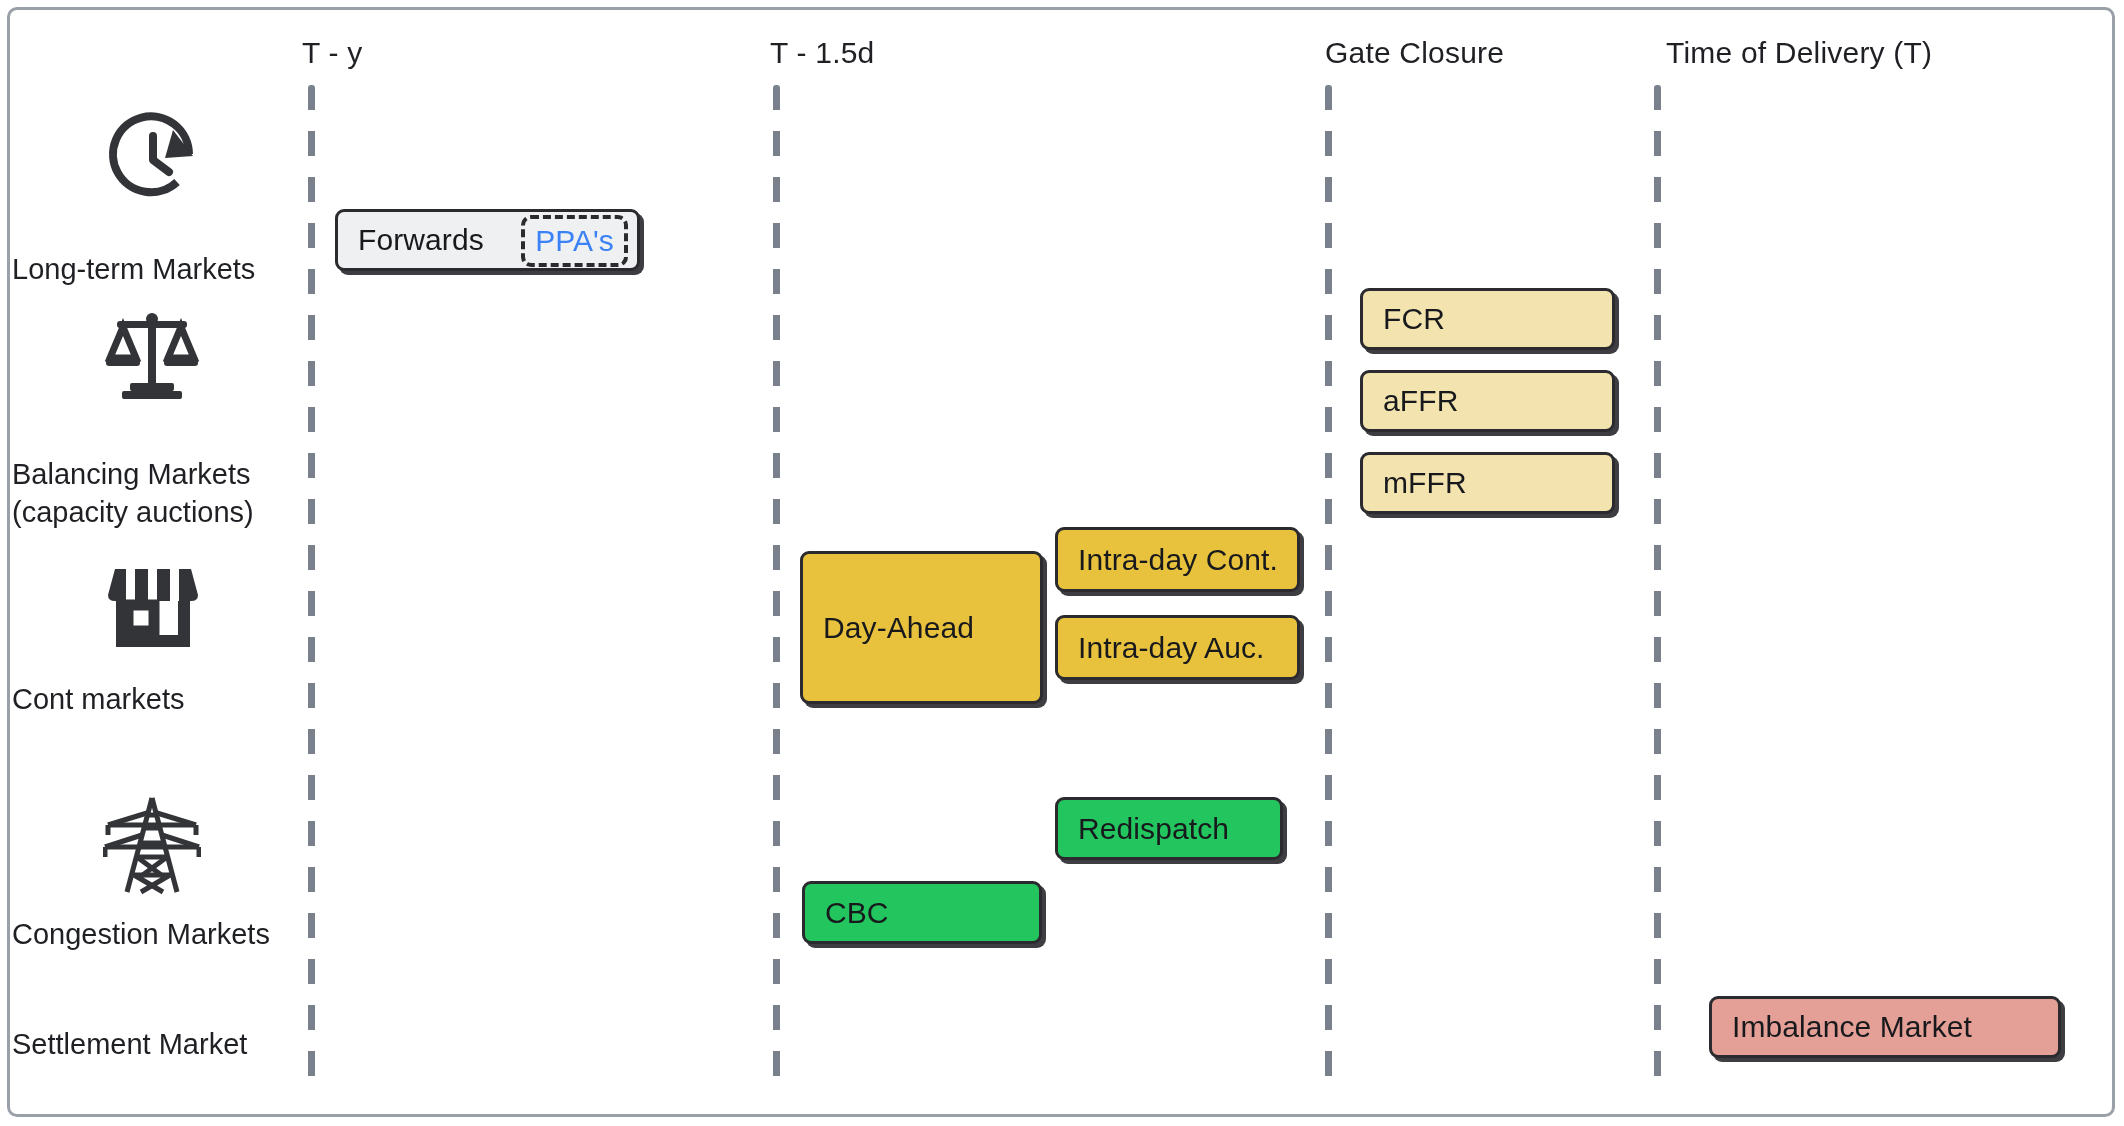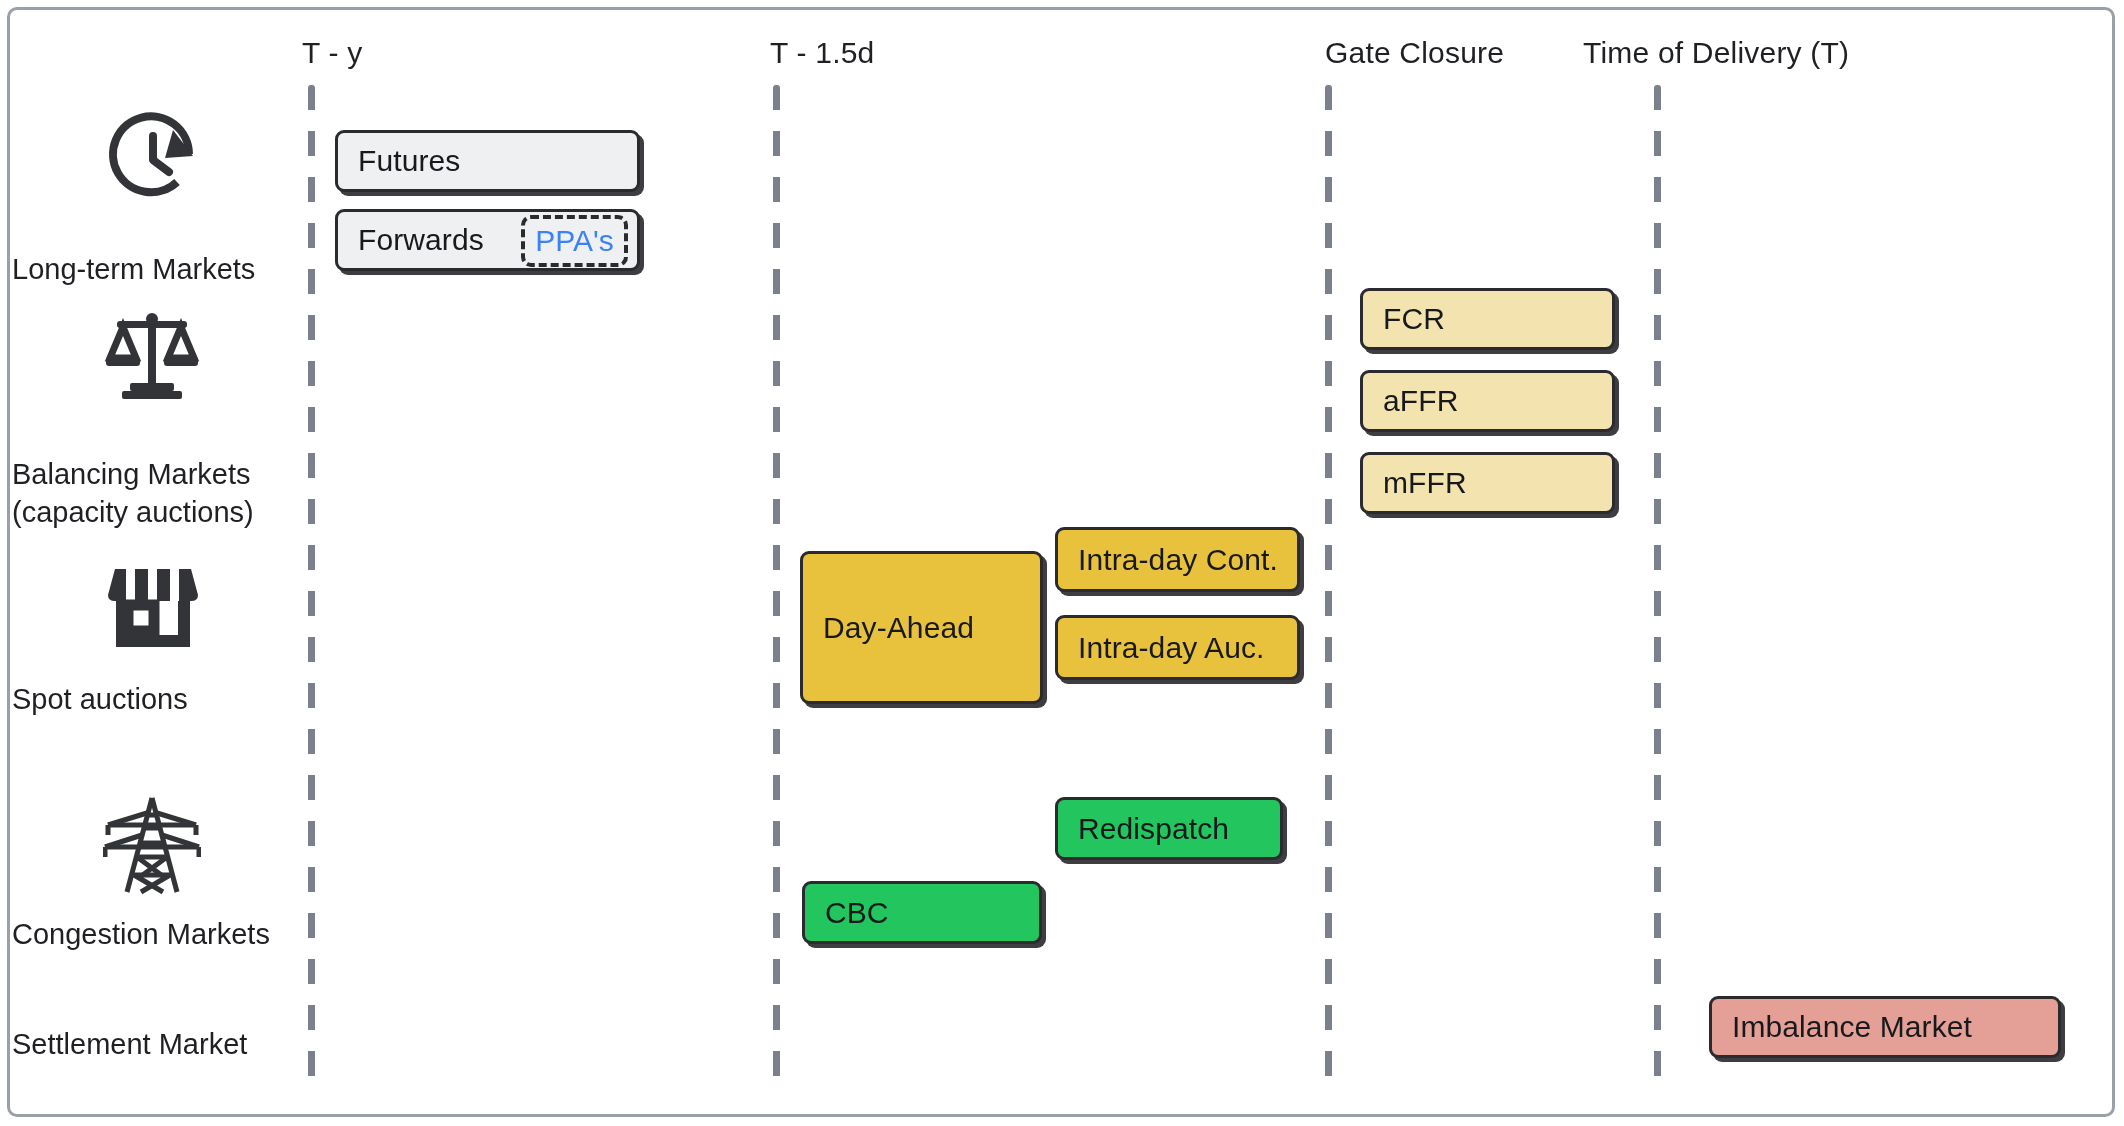--- a/index.html
+++ b/index.html
@@ -58,21 +58,21 @@
   <div id="frame"></div>
 
   <div class="dashline" style="left:308px"></div>
   <div class="dashline" style="left:773px"></div>
   <div class="dashline" style="left:1325px"></div>
   <div class="dashline" style="left:1654px"></div>
 
   <div class="col-header" style="left:302px;top:36px">T - y</div>
   <div class="col-header" style="left:770px;top:36px">T - 1.5d</div>
   <div class="col-header" style="left:1325px;top:36px">Gate Closure</div>
-  <div class="col-header" style="left:1583px;top:36px">Time of Delivery (T)</div>
+  <div class="col-header" style="left:1666px;top:36px">Time of Delivery (T)</div>
 
   <div class="row-icon" style="left:105px;top:110px">
     <svg width="96" height="96" viewBox="0 0 96 96" fill="none" stroke="#333437" stroke-width="8">
       <path d="M84 44 A38 38 0 1 0 72 72" stroke-linecap="butt"></path>
       <path d="M48 26 L48 50 L64 62" stroke-linecap="round" stroke-linejoin="round"></path>
       <path d="M68 20 L88 46 L60 48 Z" fill="#333437" stroke="none"></path>
     </svg>
   </div>
 
   <div class="row-icon" style="left:103px;top:305px">
@@ -120,25 +120,24 @@
       <path d="M96 52 L59 40"></path>
       <path d="M34 62 L61 82 M64 62 L37 82"></path>
       <path d="M31 80 L60 97 M67 80 L38 97"></path>
       <path d="M31 80 L67 80"></path>
     </svg>
   </div>
 
   <div class="row-label" style="left:12px;top:250px;width:285px">Long-term Markets</div>
   <div class="row-label" style="left:12px;top:455px;width:285px">Balancing Markets
 (capacity auctions)</div>
-  <div class="row-label" style="left:12px;top:680px;width:285px">Spot auctions</div>
+  <div class="row-label" style="left:12px;top:680px;width:285px">Cont markets</div>
   <div class="row-label" style="left:12px;top:915px;width:285px">Congestion Markets</div>
   <div class="row-label" style="left:12px;top:1025px;width:285px">Settlement Market</div>
 
-  <div class="node gray" style="left:335px;top:130px;width:305px;height:62px">Futures</div>
 
   <div class="node gray" style="left:335px;top:209px;width:305px;height:62px">Forwards</div>
 
   <div class="ppa" style="left:521px;top:215px;width:107px;height:52px">PPA's</div>
 
   <div class="node paleyellow" style="left:1360px;top:288px;width:255px;height:62px">FCR</div>
   <div class="node paleyellow" style="left:1360px;top:370px;width:255px;height:62px">aFFR</div>
   <div class="node paleyellow" style="left:1360px;top:452px;width:255px;height:62px">mFFR</div>
 
   <div class="node gold" style="left:800px;top:551px;width:243px;height:153px">Day-Ahead</div>

